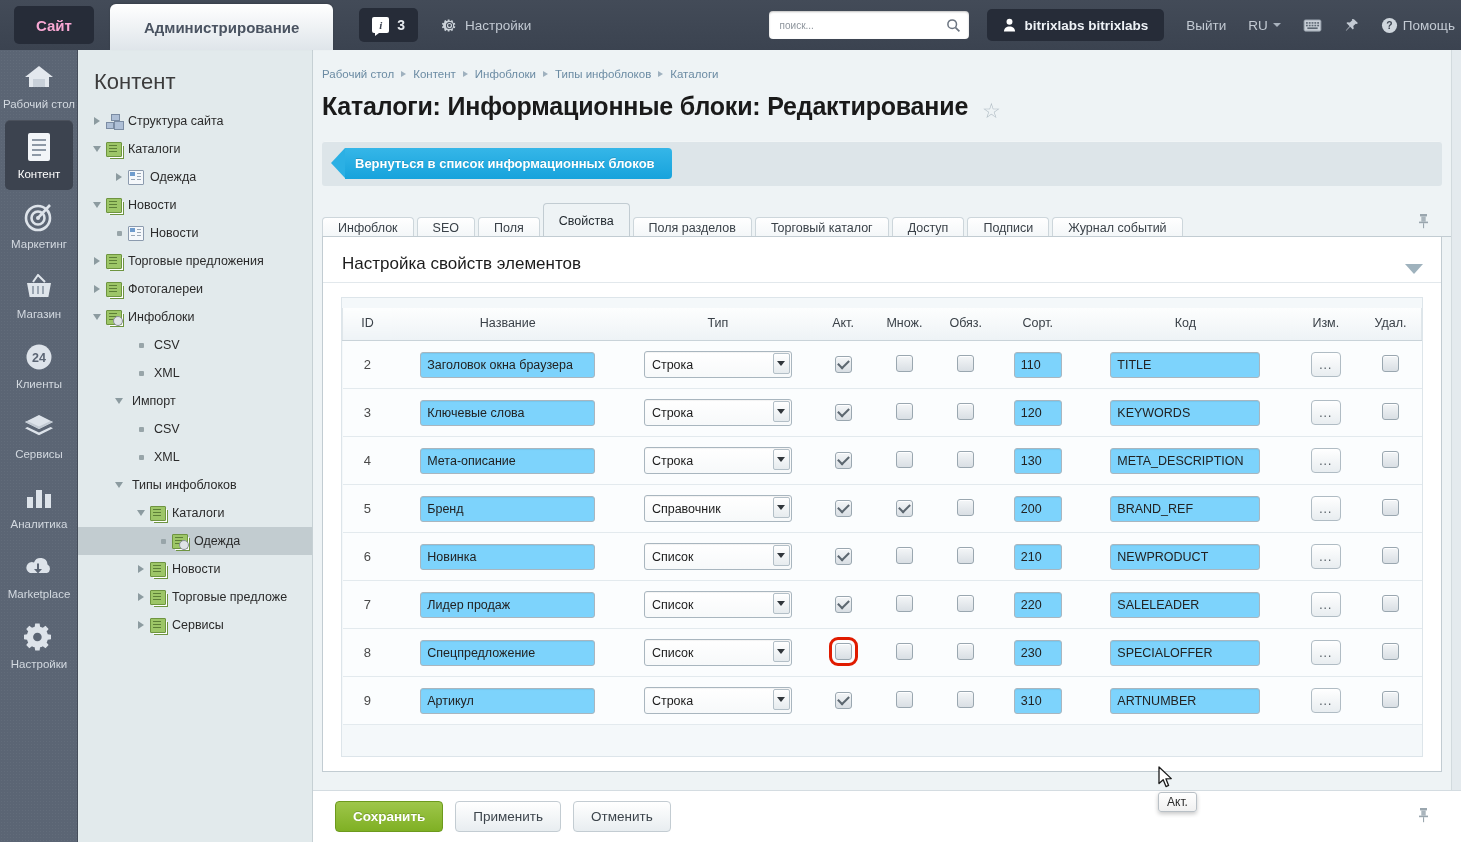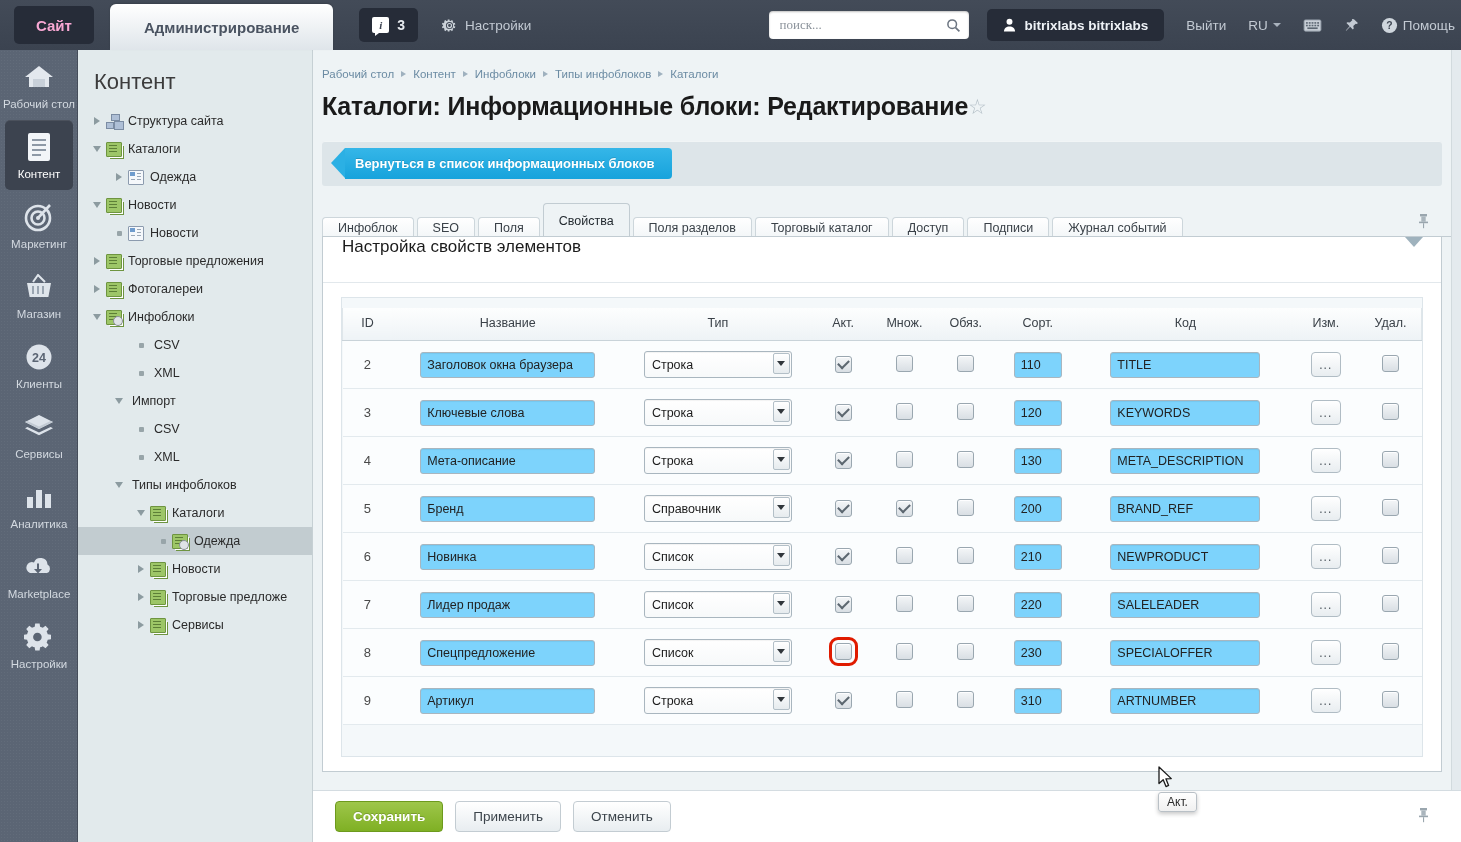--- a/index.html
+++ b/index.html
@@ -54,22 +54,22 @@
     display:flex; align-items:center; gap:8px; color:#c3cad3;
     font-size:13.5px; margin-left:24px; cursor:pointer; white-space:nowrap;
   }
   #tb-right { margin-left:auto; display:flex; align-items:center; padding-right:6px; }
   #search-wrap {
     width:200px; height:28px; background:#fff; border-radius:4px;
     display:flex; align-items:center; padding:0 8px 0 11px; margin-right:18px;
     box-shadow:inset 0 1px 2px rgba(0,0,0,.25);
   }
   #search-input {
-    border:0; outline:0; flex:1; font-size:13px; color:#555;
-    font-family:Liberation Serif, serif; background:transparent;
+    border:0; outline:0; flex:1; font-size:10px; color:#555;
+    font-family:Liberation Sans, sans-serif; background:transparent;
   }
   #search-input::placeholder{ color:#8d949c; }
   #user-chip {
     height:32px; background:#262c38; border-radius:5px; color:#eef2f6;
     display:flex; align-items:center; gap:9px; padding:0 16px;
     font-size:13.5px; font-weight:bold; cursor:pointer;
   }
   .tb-plain {
     color:#c3cad3; font-size:13.5px; margin-left:22px; cursor:pointer;
     display:flex; align-items:center; gap:5px; white-space:nowrap;
@@ -139,21 +139,21 @@
     background:#eef3f5; overflow:hidden;
   }
   #vscroll { position:absolute; right:0; top:50px; width:10px; height:792px;
     background:#e4eaee; border-left:1px solid #d2dade; }
 
   #crumbs { display:flex; align-items:center; gap:7px; padding:18px 0 0 9px; }
   .crumb { font-size:11.5px; color:#6b8ba3; cursor:pointer; }
   .crumb.last { color:#6b8ba3; }
   .crumb-sep { width:0;height:0;border-top:3.5px solid transparent;border-bottom:3.5px solid transparent;border-left:5px solid #9fb1bf; }
 
-  #page-title-row { display:flex; align-items:center; padding:12px 0 0 9px; }
+  #page-title-row { display:flex; align-items:flex-end; gap:14px; padding:12px 0 0 9px; }
   #page-title { font-size:25px; color:#1a1a1a; font-weight:bold; letter-spacing:-.2px; }
   #fav-star { color:#b4bfc7; font-size:21px; cursor:pointer; line-height:1; }
 
   #back-panel {
     margin:20px 9px 0 9px; height:45px; background:#dde5e9;
     border-radius:3px; display:flex; align-items:center; padding-left:9px;
     box-shadow:inset 0 1px 0 rgba(255,255,255,.6);
   }
   #back-btn {
     height:31px; display:flex; align-items:center; padding:0 17px 0 10px;
@@ -181,21 +181,21 @@
     position:absolute; left:0; right:0; bottom:0; height:1px; background:#c2ccd2;
   }
   #pin-tabs { position:absolute; right:22px; bottom:5px; cursor:pointer; }
 
   
   #card {
     margin:0 9px 0 9px; background:#fff; border:1px solid #c2ccd2; border-top:none;
     height:535px; position:relative;
   }
   #card-head {
-    height:46px; display:flex; align-items:flex-start; padding:0 18px 18px 19px;
+    height:46px; display:flex; align-items:flex-end; padding:0 18px 8px 19px;
     border-bottom:1px solid #e2e8ec;
     gap:32px;
   }
   #card-title { font-size:17px; color:#1b1b1b; }
   #card-collapse {
     margin-left:auto; width:0;height:0;
     border-left:9px solid transparent;border-right:9px solid transparent;border-top:10px solid #9fb2bd;
     cursor:pointer;
   }
   #inner-pane {

